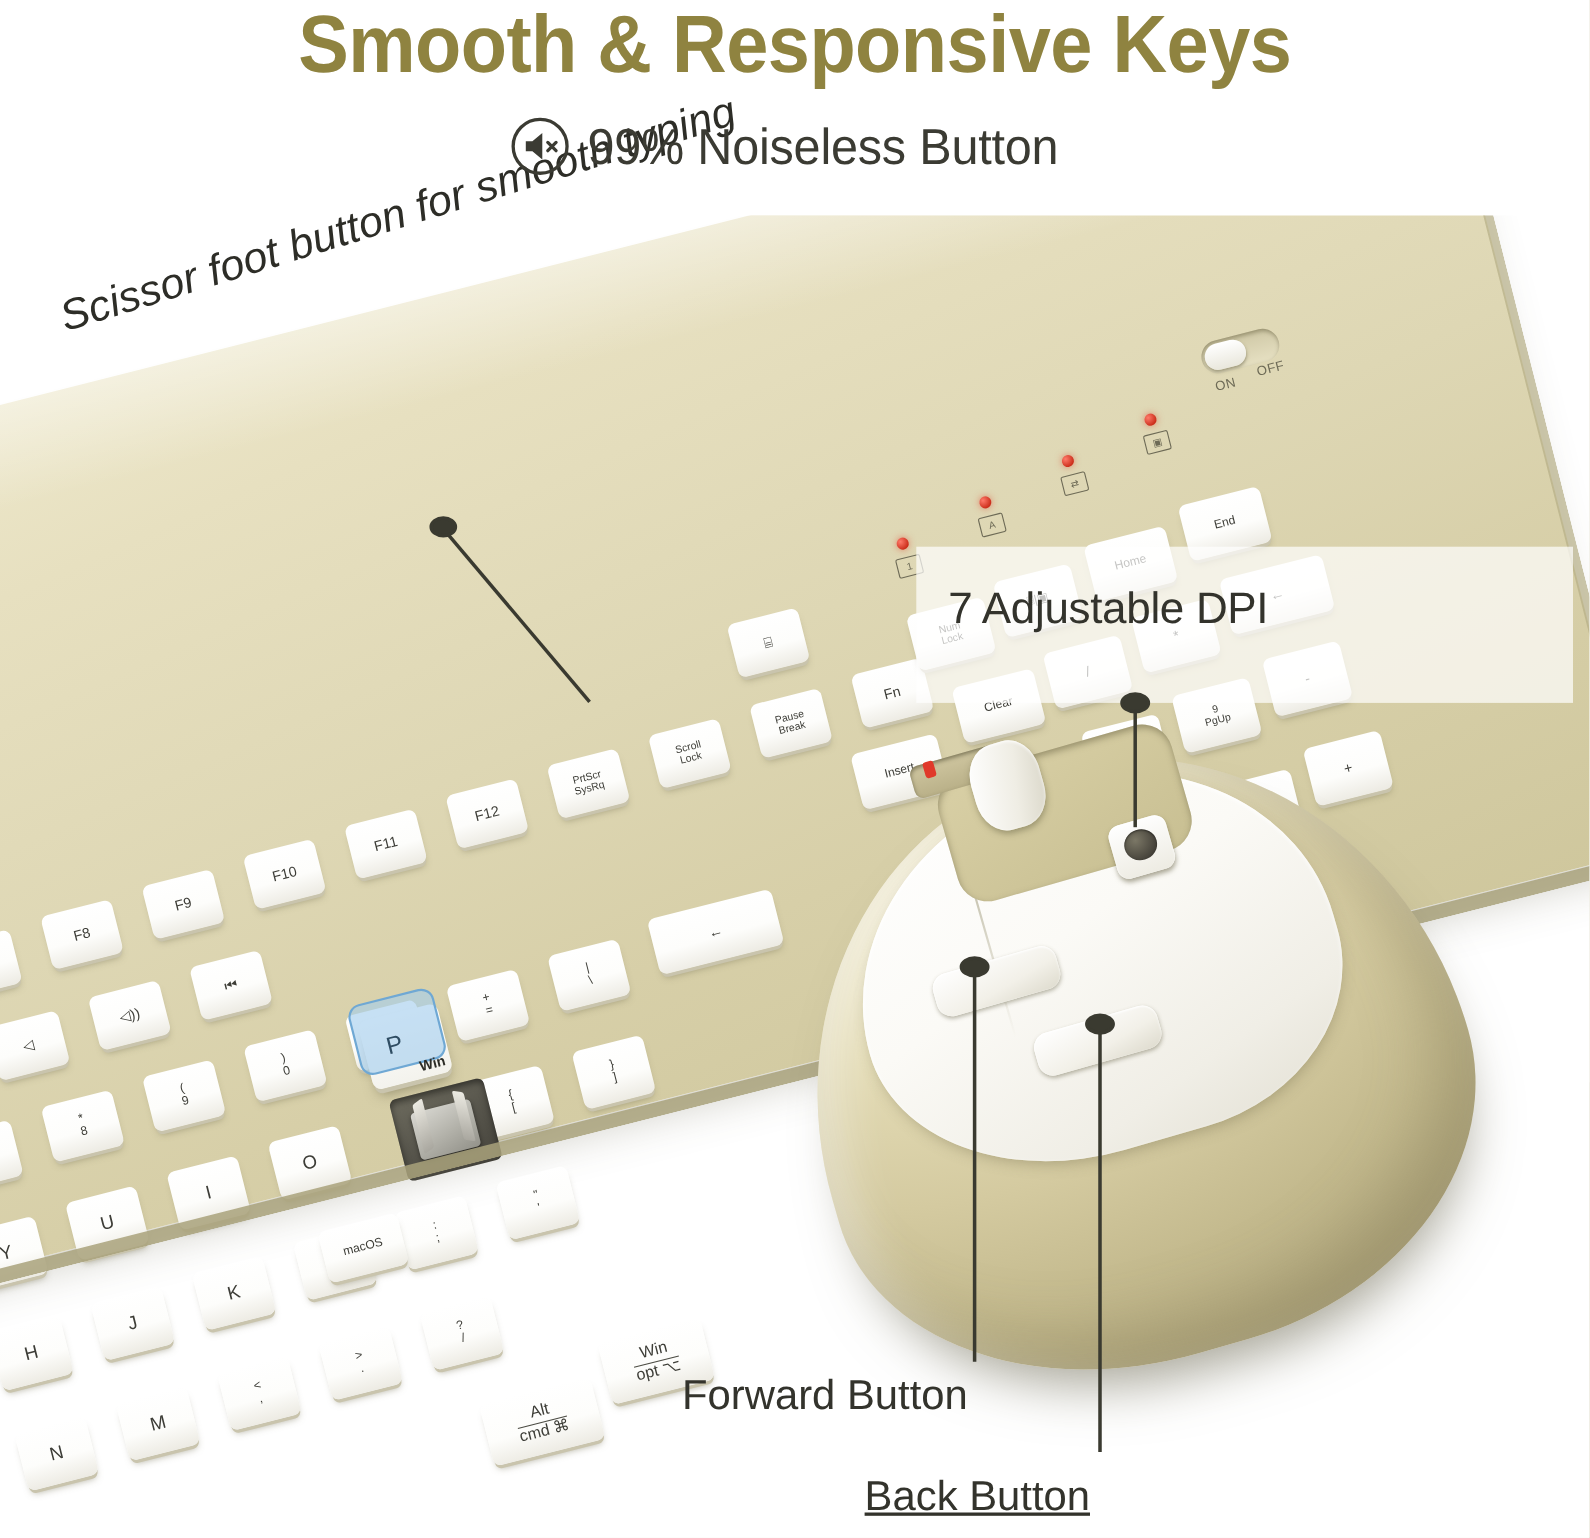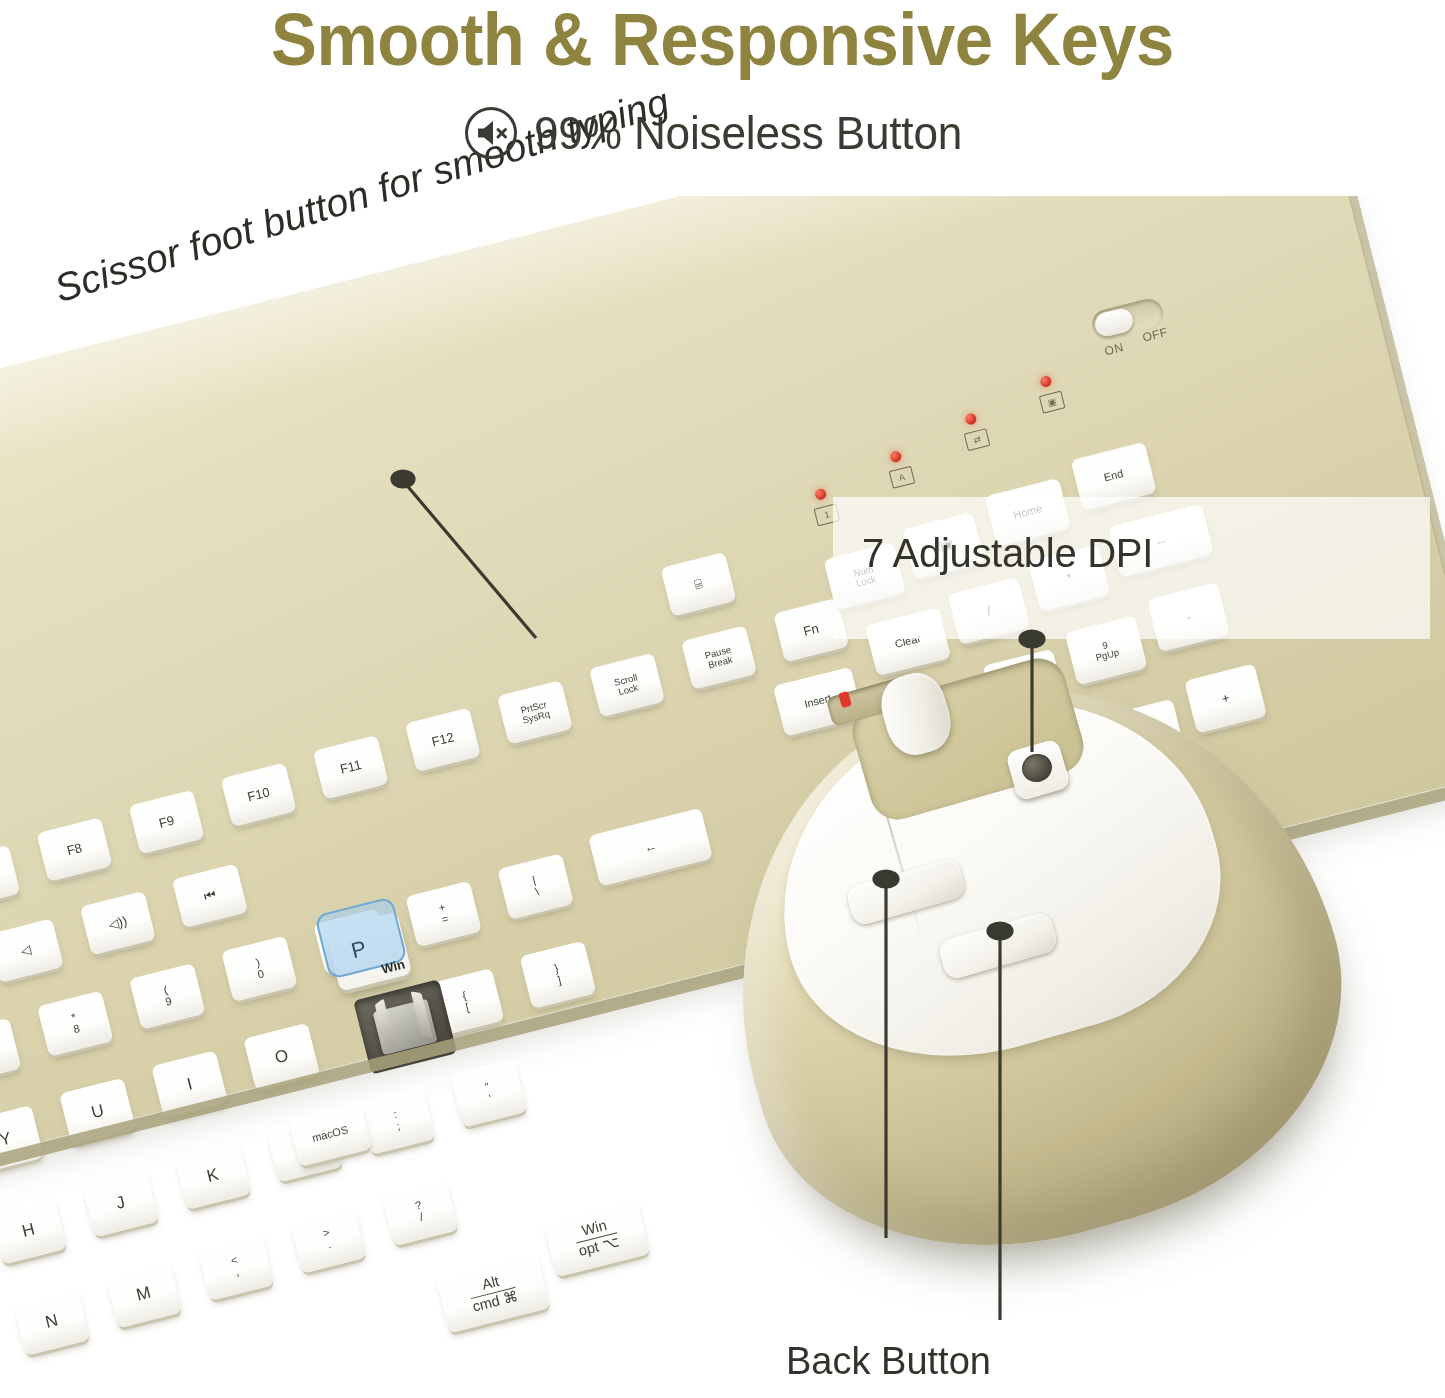--- a/index.html
+++ b/index.html
@@ -141,21 +141,21 @@
       transform:rotate(-17.2deg);transform-origin:0 50%;white-space:nowrap;z-index:40;}
 
   #dpi-box{position:absolute;left:833px;top:497px;width:597px;height:142px;
       background:rgba(255,255,255,.70);z-index:40;}
   #dpi-text{position:absolute;left:862px;top:528px;width:570px;z-index:41;
       font-size:40px;line-height:1.28;color:#33332c;letter-spacing:-0.3px;}
   #dpi-text .l2{display:block;}
 
   .lead-label{position:absolute;font-size:38px;color:#33332c;white-space:nowrap;z-index:45;}
   #label-forward{left:620px;top:1248px;}
-  #label-back{left:786px;top:1340px;}
+  #label-back{left:786px;top:1340px;text-decoration:underline;}
 
   
   #leaders{position:absolute;left:0;top:0;width:1445px;height:1398px;z-index:44;
       pointer-events:none;}
 </style>
 </head>
 <body>
 
 <div id="stage">
 
@@ -453,20 +453,21 @@
     </div>
   </div>
 
   <div id="callout-scissor">Scissor foot button for smooth typing</div>
 
   <div id="dpi-box"></div>
   <div id="dpi-text">
     <span class="l1">7 Adjustable DPI</span>
   </div>
 
+  <div class="lead-label" id="label-forward">Forward Button</div>
   <div class="lead-label" id="label-back">Back Button</div>
 
   <svg id="leaders">
     <g stroke="#3a3a30" stroke-width="3.2" fill="#3a3a30">
 
       <line x1="404" y1="482" x2="536" y2="638"></line>
       <ellipse cx="403" cy="479" rx="11" ry="8"></ellipse>
 
       <line x1="1032" y1="642" x2="1032" y2="752"></line>
       <ellipse cx="1032" cy="639" rx="12" ry="8"></ellipse>

